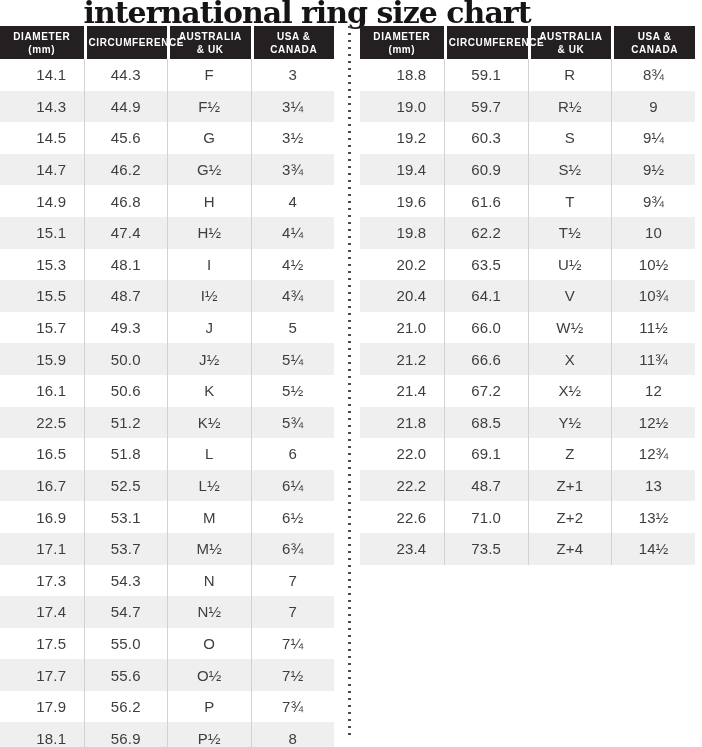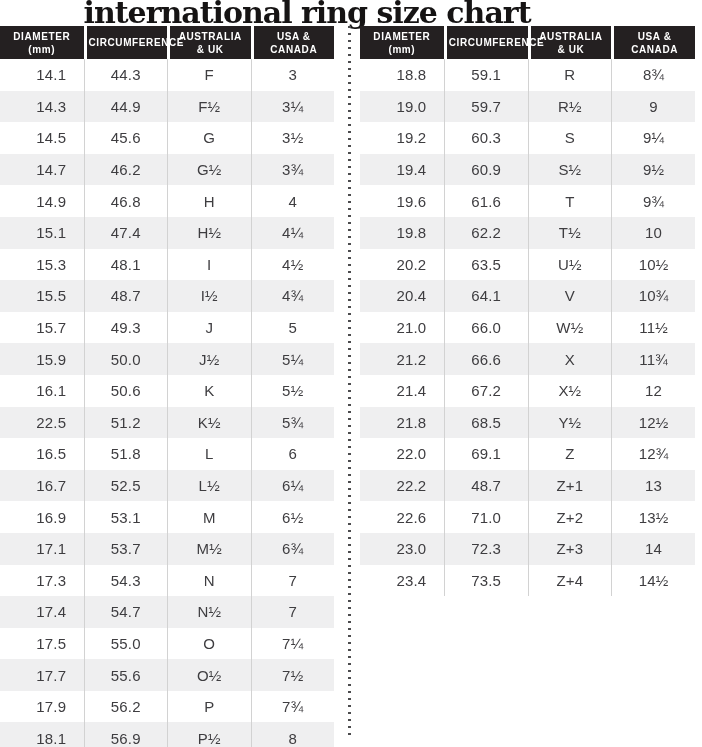--- a/index.html
+++ b/index.html
@@ -336,26 +336,20 @@
             <td>Z+1</td>
             <td>13</td>
           </tr>
           <tr>
             <td>22.6</td>
             <td>71.0</td>
             <td>Z+2</td>
             <td>13½</td>
           </tr>
           <tr>
-            <td>23.0</td>
-            <td>72.3</td>
-            <td>Z+3</td>
-            <td>14</td>
-          </tr>
-          <tr>
             <td>23.4</td>
             <td>73.5</td>
             <td>Z+4</td>
             <td>14½</td>
           </tr>
         </tbody>
     </table>
   </div>
 
 </div>

